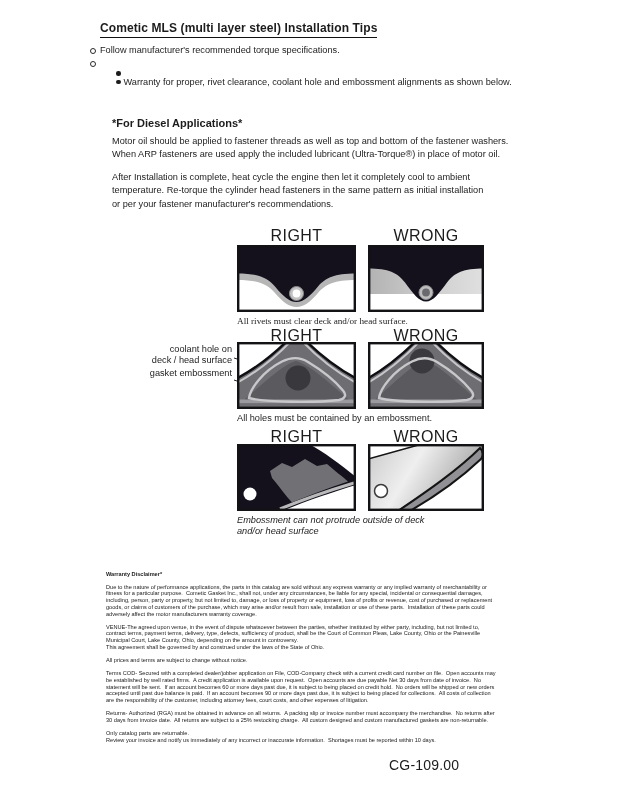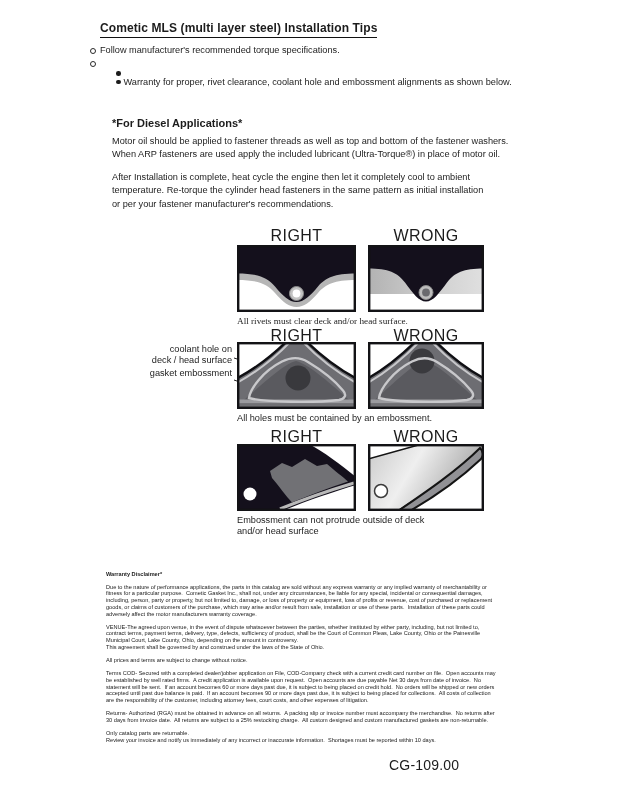--- a/index.html
+++ b/index.html
@@ -163,21 +163,21 @@
           <stop offset="1" stop-color="#a3a3a3"></stop>
       </linearGradient>
     </defs>
     <rect x="0" y="0" width="116" height="67" fill="#ffffff"></rect>
     <path d="M0,15 L54,0 H116 V6 C92,26 60,47 30,67 H0 Z" fill="url(#g-r3w)" stroke="#141414" stroke-width="1.5"></path>
     <path d="M30,67 C58,48 90,26 112,4 C115,7 116,11 113,15 C93,34 66,53 42,67 Z" fill="#919195" stroke="#141414" stroke-width="2"></path>
     <circle cx="13" cy="47" r="6.5" fill="#ffffff" stroke="#3a3a3a" stroke-width="1.5"></circle>
     <rect x="1.2" y="1.2" width="113.6" height="64.6" fill="none" stroke="#131316" stroke-width="2.4"></rect>
   </svg>
 
-  <div class="abs dg-caption preline" style="top:515px;left:237px;">Embossment can not protrude outside of deck
+  <div class="abs dg-caption preline" style="top:515px;left:237px;font-style:italic;">Embossment can not protrude outside of deck
 and/or head surface</div>
 
   <div class="abs legal">
     <div class="head">Warranty Disclaimer*</div>
     <p class="pre">Due to the nature of performance applications, the parts in this catalog are sold without any express warranty or any implied warranty of merchantability or
 fitness for a particular purpose.  Cometic Gasket Inc., shall not, under any circumstances, be liable for any special, incidental or consequential damages,
 including, person, party or property, but not limited to, damage, or loss of property or equipment, loss of profits or revenue, cost of purchased or replacement
 goods, or claims of customers of the purchase, which may arise and/or result from sale, installation or use of these parts.  Installation of these parts could
 adversely affect the motor manufacturers warranty coverage.</p>
     <p class="pre">VENUE-The agreed upon venue, in the event of dispute whatsoever between the parties, whether instituted by either party, including, but not limited to,

